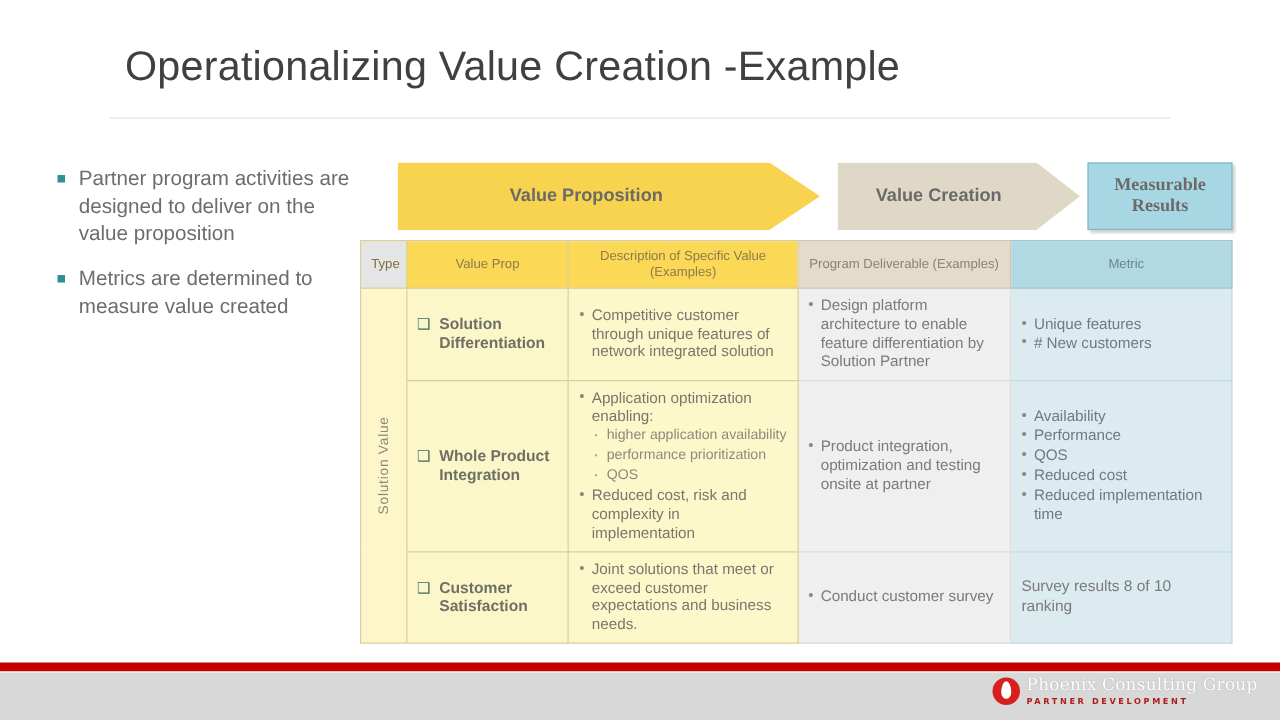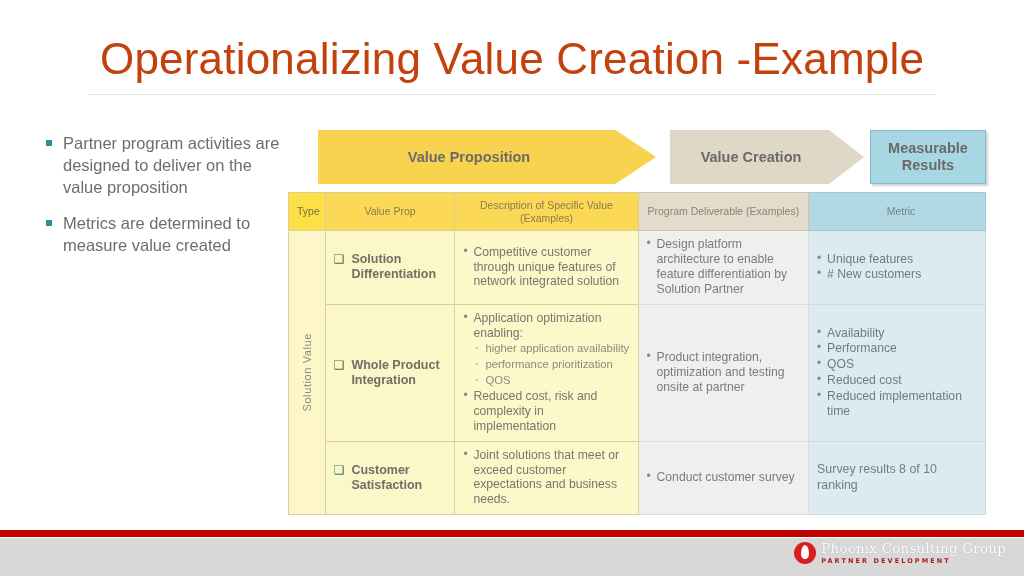--- a/index.html
+++ b/index.html
@@ -8,21 +8,21 @@
     background:#ffffff;
     font-family:"DejaVu Sans","Liberation Sans",sans-serif;
     overflow:hidden;position:relative;
   }
   .slide{position:absolute;inset:0;}
 
   
   .title{
     position:absolute;left:100px;top:34px;
     font-family:"Liberation Sans","DejaVu Sans",sans-serif;
-    font-size:44px;font-weight:400;color:#c2410c;
+    font-size:33px;font-weight:400;color:#404040;
     letter-spacing:.2px;white-space:nowrap;
   }
   .title-rule{
     position:absolute;left:88px;top:94px;width:848px;height:1px;
     background:#e2e2e2;
   }
 
   
   .bullets{position:absolute;left:46px;top:133px;width:240px;}
   .bullet{
@@ -54,39 +54,40 @@
   .chev-vc{
     left:352px;width:194px;background:#dfd8c7;
     clip-path:polygon(0 0, 82% 0, 100% 50%, 82% 100%, 0 100%);
     padding-right:32px;
   }
   .chev-mr{
     left:552px;width:116px;background:#a8d7e4;
     border:1px solid #7fb9cc;
     box-shadow:2px 2px 2px rgba(0,0,0,.18);
     filter:none;
+    font-family:Liberation Serif, serif;
   }
 
   
   .tbl{
     position:absolute;left:288px;top:192px;width:698px;
     border-collapse:collapse;table-layout:fixed;
     font-family:"Liberation Sans","DejaVu Sans",sans-serif;
   }
   .tbl td,.tbl th{
     border:1px solid #d9cf9a;
     vertical-align:middle;padding:6px 8px;
     box-sizing:border-box;
   }
   
   th.h{
     font-size:10.5px;font-weight:400;color:#8c7b4e;
     text-align:center;line-height:1.2;height:36px;
   }
-  th.h-type{background:#fde047;width:35px;color:#7d6c3e;text-align:center;}
+  th.h-type{background:#e5e5e5;width:35px;color:#7d6c3e;text-align:center;}
   th.h-vp{background:#fbd856;width:124px;}
   th.h-desc{background:#fbd856;width:175px;}
   th.h-pd{background:#e3dccc;width:163px;color:#8a8371;border-color:#cfc6b1;}
   th.h-metric{background:#b2d8e3;width:169px;color:#67878f;border-color:#a2c6d2;padding-left:16px;}
 
   
   td.c-type{
     background:#fcf6c9;width:43px;padding:0;
     border-color:#d9cf9a;
   }

